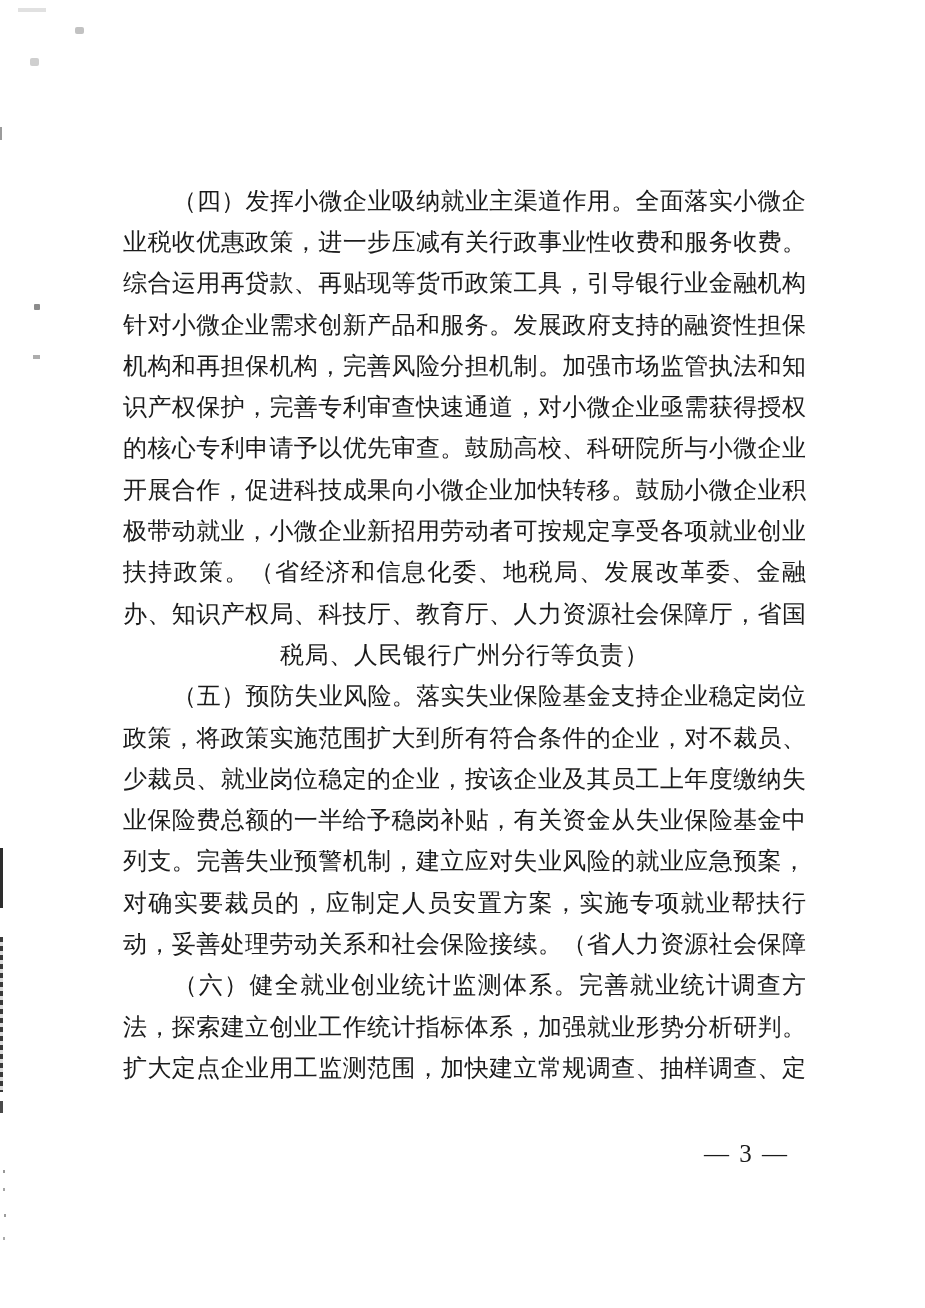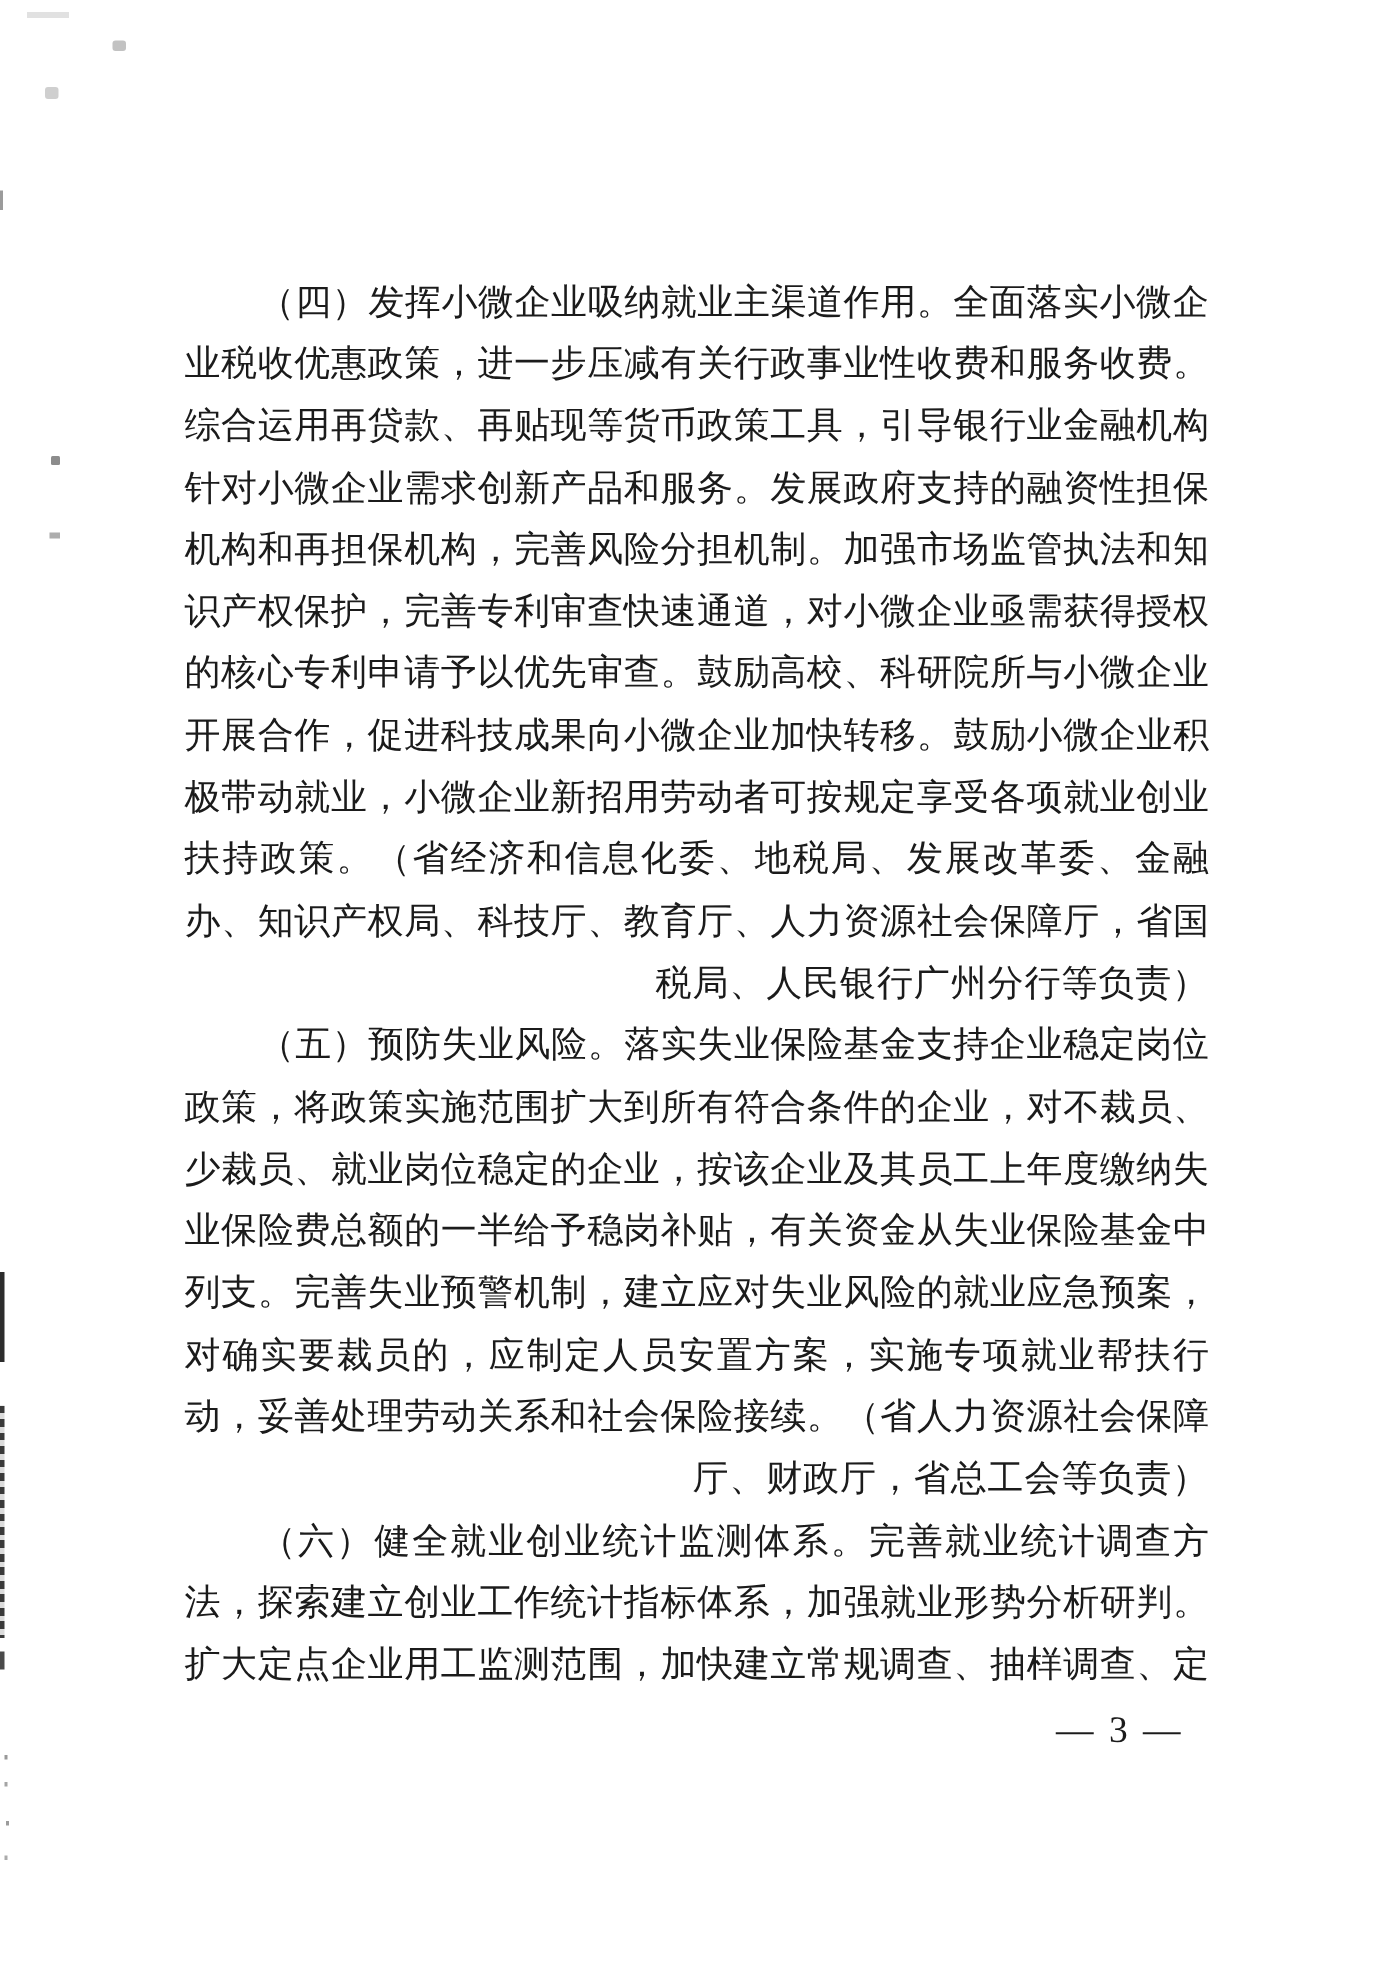--- a/index.html
+++ b/index.html
@@ -18,21 +18,21 @@
     left:123px;top:180px;width:683px;
     color:#1b1b1b;
     font-size:24px;
   }
   .line{
     height:41.3px;
     display:flex;
     align-items:center;
     justify-content:space-between;
   }
-  .line.short{justify-content:flex-end;}
+  .line.short{justify-content:center;}
   .line .indent{width:49px;flex:0 0 auto;}
   .line span.ch{display:inline-block;}
   .line.short .plain{letter-spacing:0.6px;white-space:pre;}
   .page-number{
     position:absolute;
     left:704px;top:1140px;
     width:90px;height:30px;
     color:#1b1b1b;
     font-size:25px;
     letter-spacing:2px;
@@ -595,23 +595,20 @@
         <span class="ch">省</span>
         <span class="ch">人</span>
         <span class="ch">力</span>
         <span class="ch">资</span>
         <span class="ch">源</span>
         <span class="ch">社</span>
         <span class="ch">会</span>
         <span class="ch">保</span>
         <span class="ch">障</span>
       </div>
-      <div class="line short">
-        <span class="plain">厅、财政厅，省总工会等负责）</span>
-      </div>
       <div class="line">
         <span class="indent"></span>
         <span class="ch">（</span>
         <span class="ch">六</span>
         <span class="ch">）</span>
         <span class="ch">健</span>
         <span class="ch">全</span>
         <span class="ch">就</span>
         <span class="ch">业</span>
         <span class="ch">创</span>

